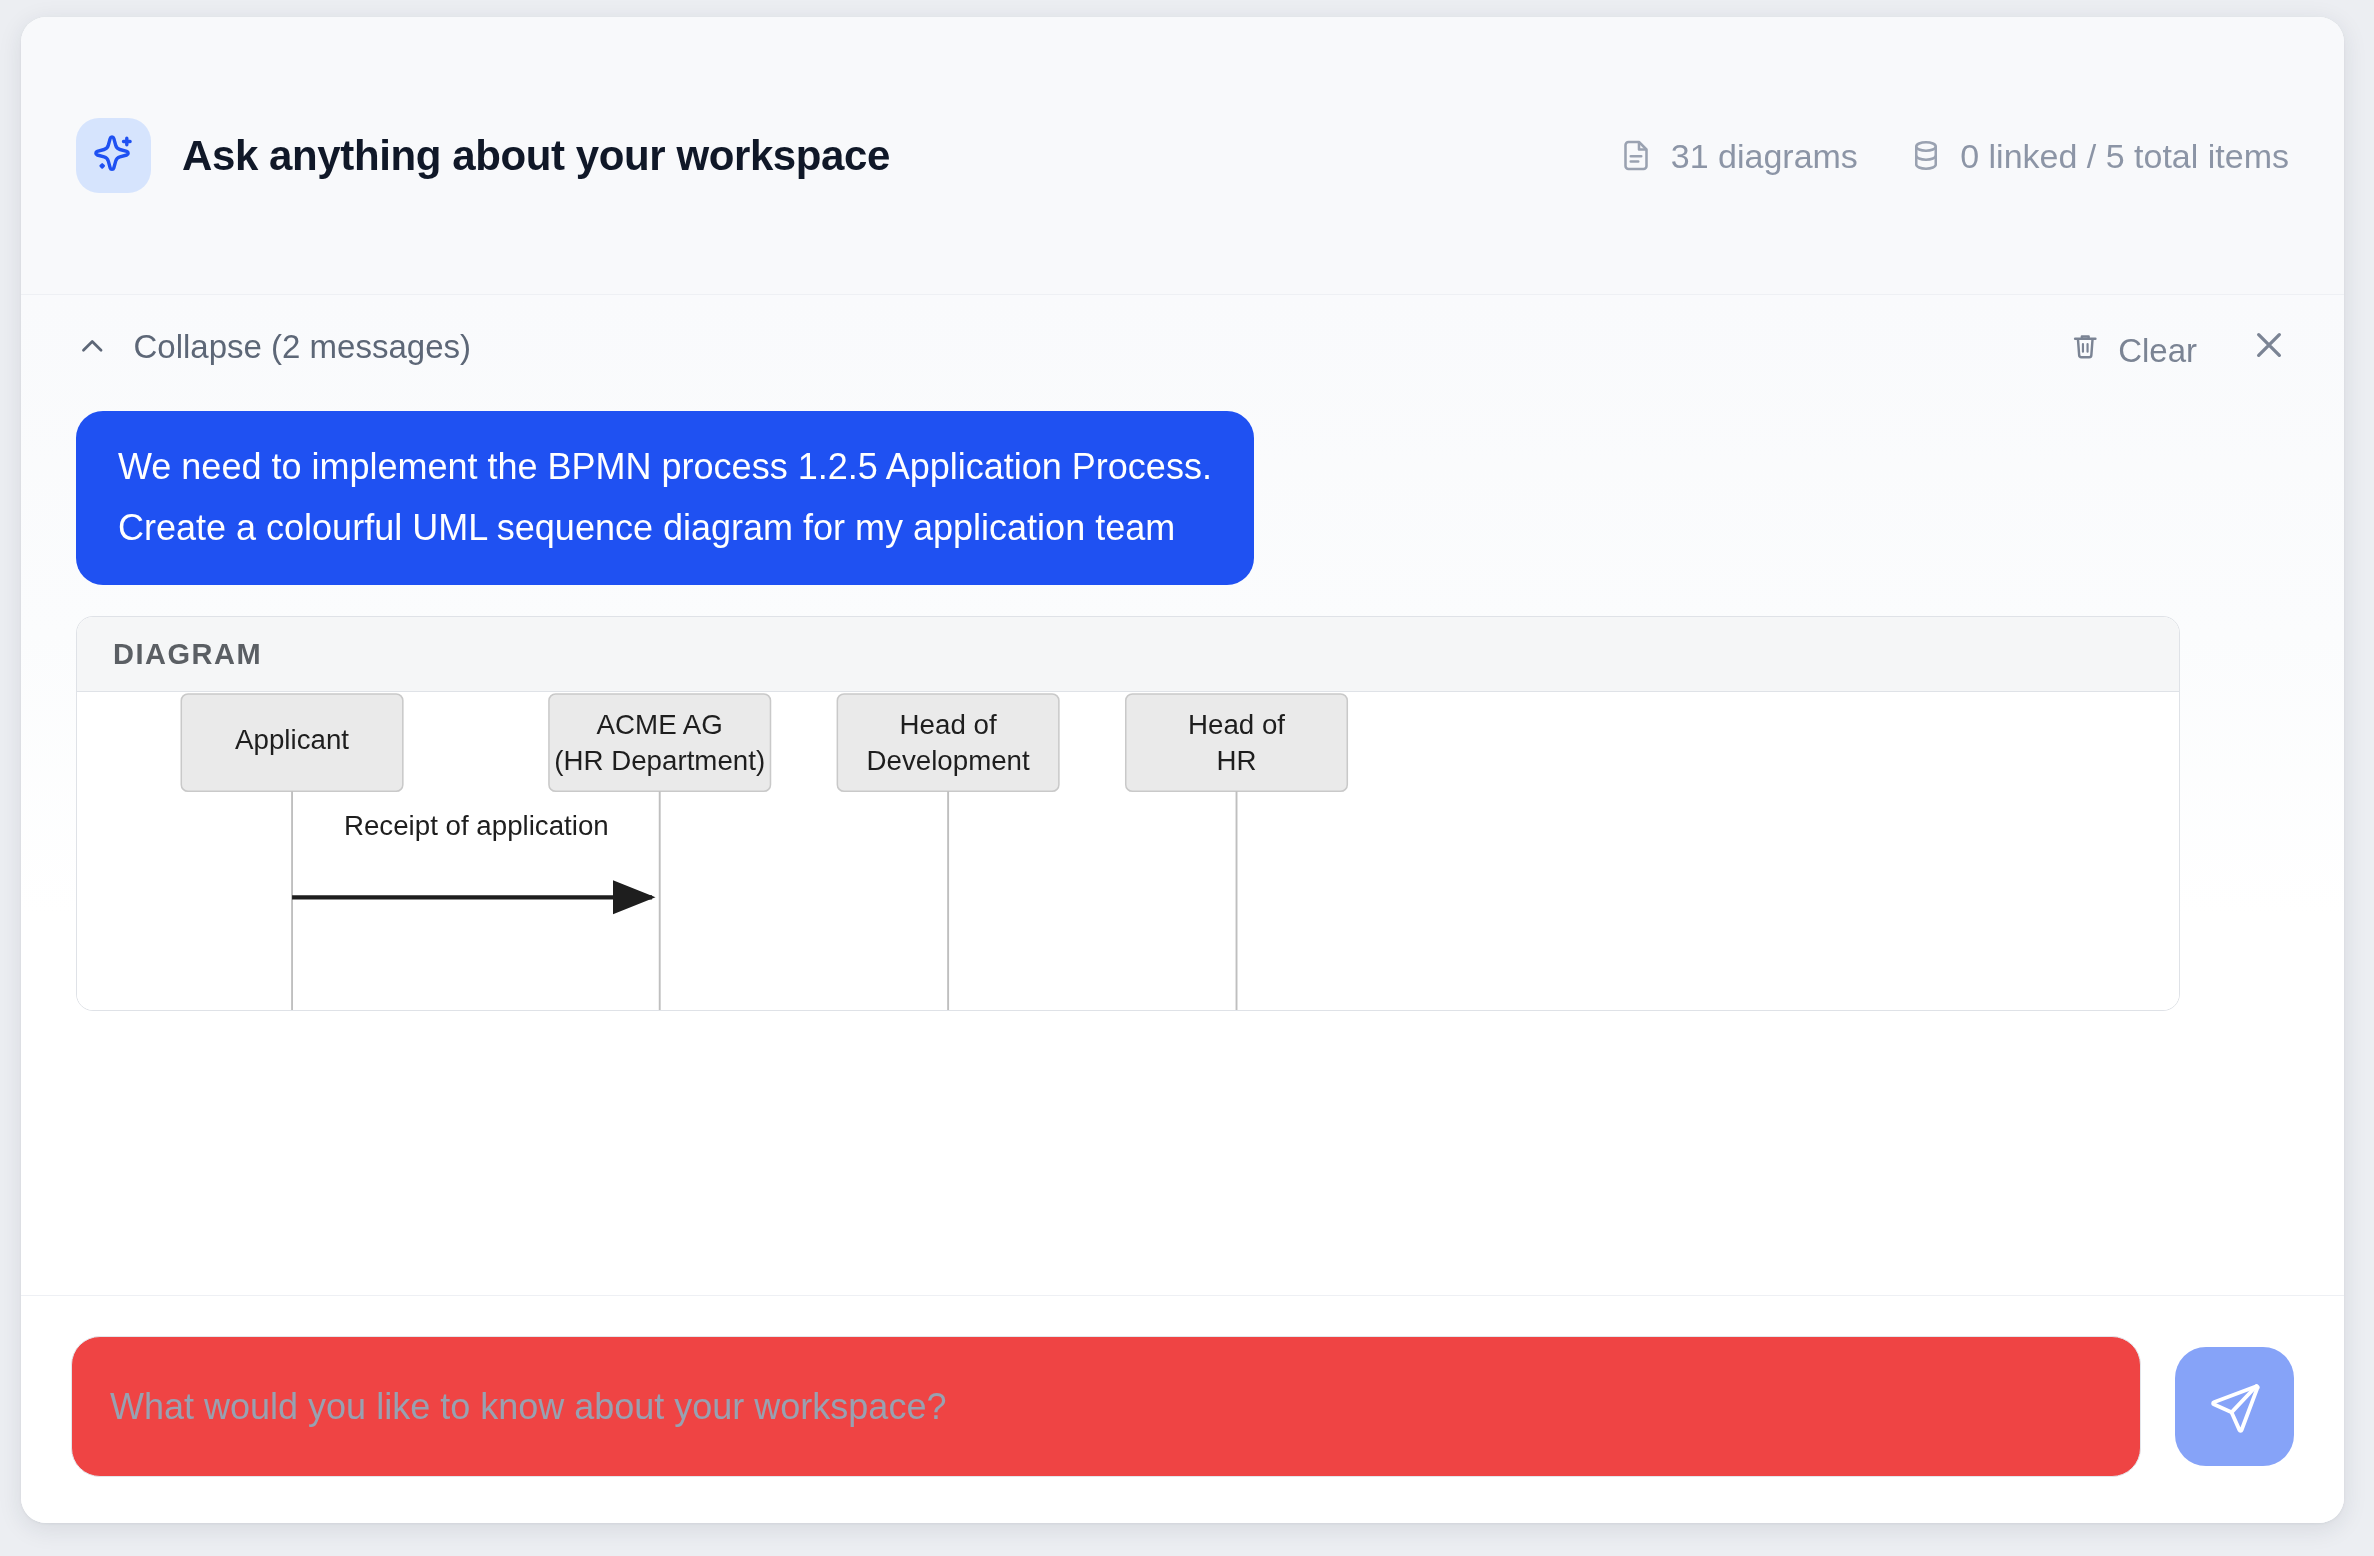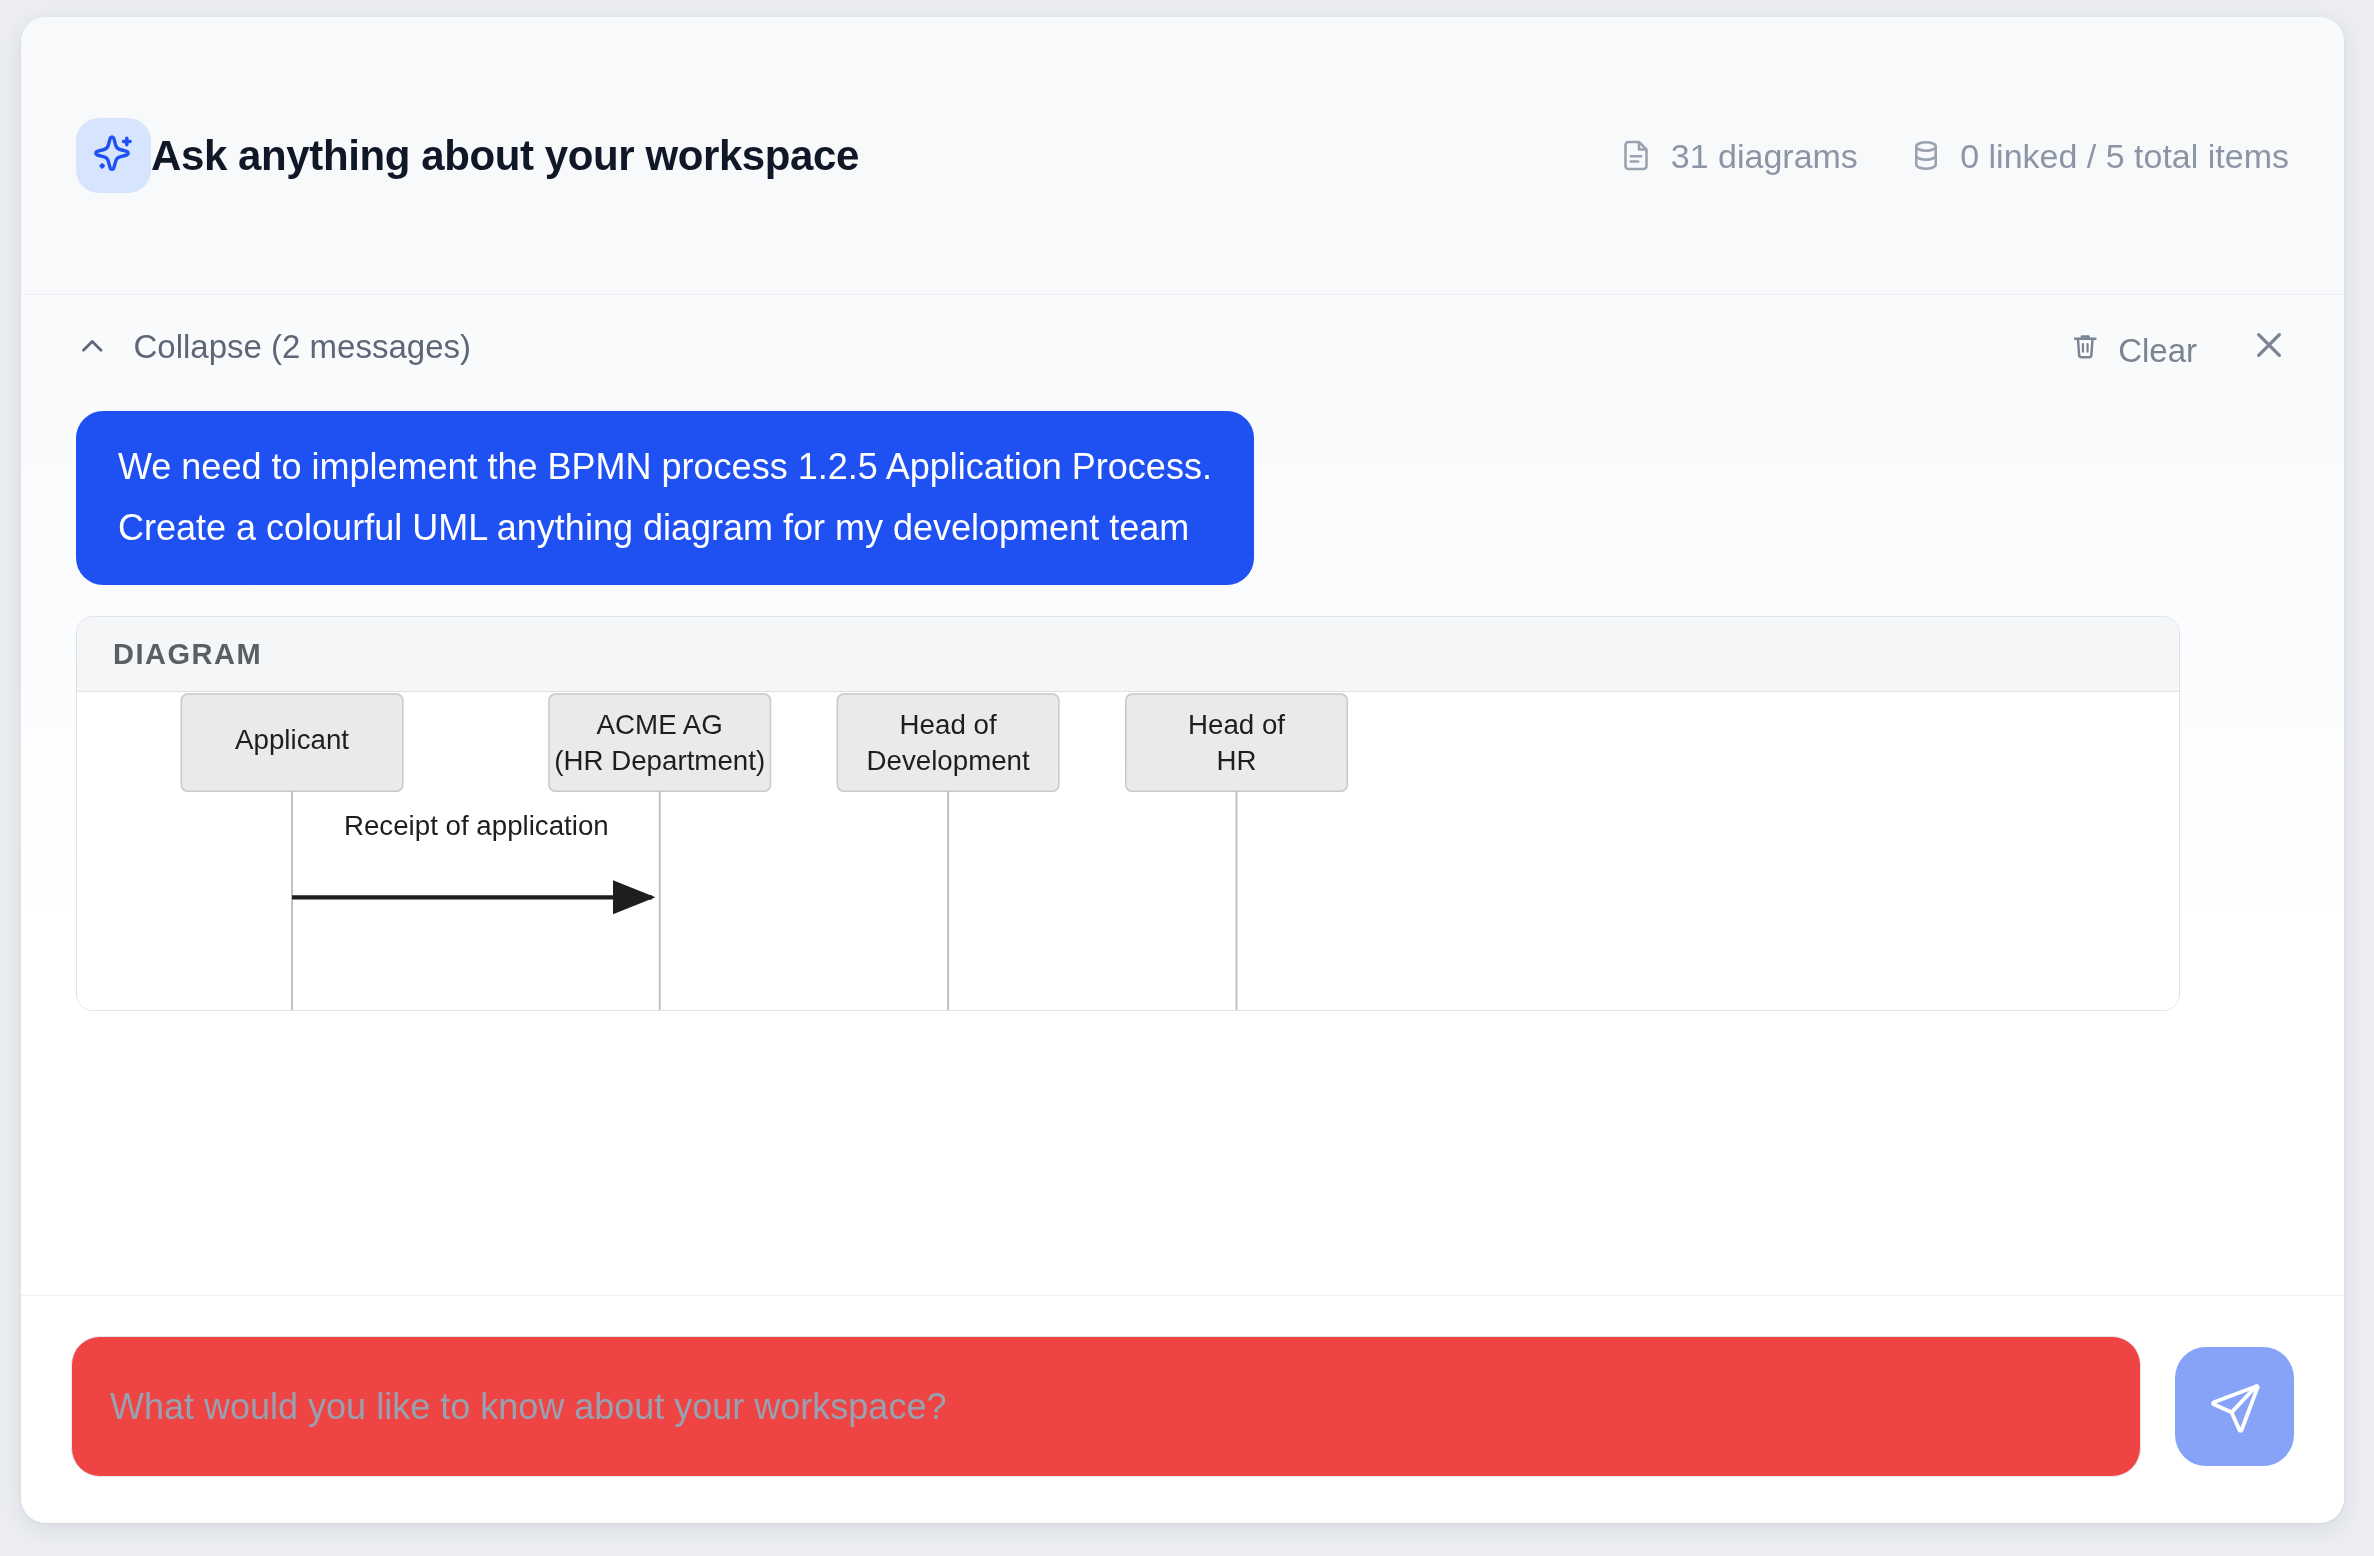--- a/index.html
+++ b/index.html
@@ -31,21 +31,21 @@
   .header {
     position: relative;
     height: 278px;
     flex: 0 0 278px;
     background: #f8f9fb;
     border-bottom: 1.9px solid #eef0f4;
     display: flex;
     align-items: center;
     padding: 0 55px 0 55px;
   }
-  .brand { display: flex; align-items: center; }
+  .brand { display: flex; align-items: center; gap: 31px; }
 
   .spark-badge {
     width: 75px; height: 75px;
     border-radius: 23px;
     background: #d6e4fd;
     display: flex; align-items: center; justify-content: center;
     flex: 0 0 75px;
   }
   .spark-badge svg { display: block; }
 
@@ -280,21 +280,21 @@
           </span>
         </button>
       </div>
     </div>
 
     <div class="messages">
 
       <div class="row-user">
         <div class="bubble-user">
           <p>We need to implement the BPMN process 1.2.5 Application Process.</p>
-          <p>Create a colourful UML anything diagram for my development team</p>
+          <p>Create a colourful UML sequence diagram for my application team</p>
         </div>
       </div>
 
 
       <div class="diagram-card">
         <div class="diagram-card-head">
           <span>DIAGRAM</span>
         </div>
         <div class="diagram-canvas">
           <svg width="2044" height="318" viewBox="0 0 2138 333" aria-hidden="true">

